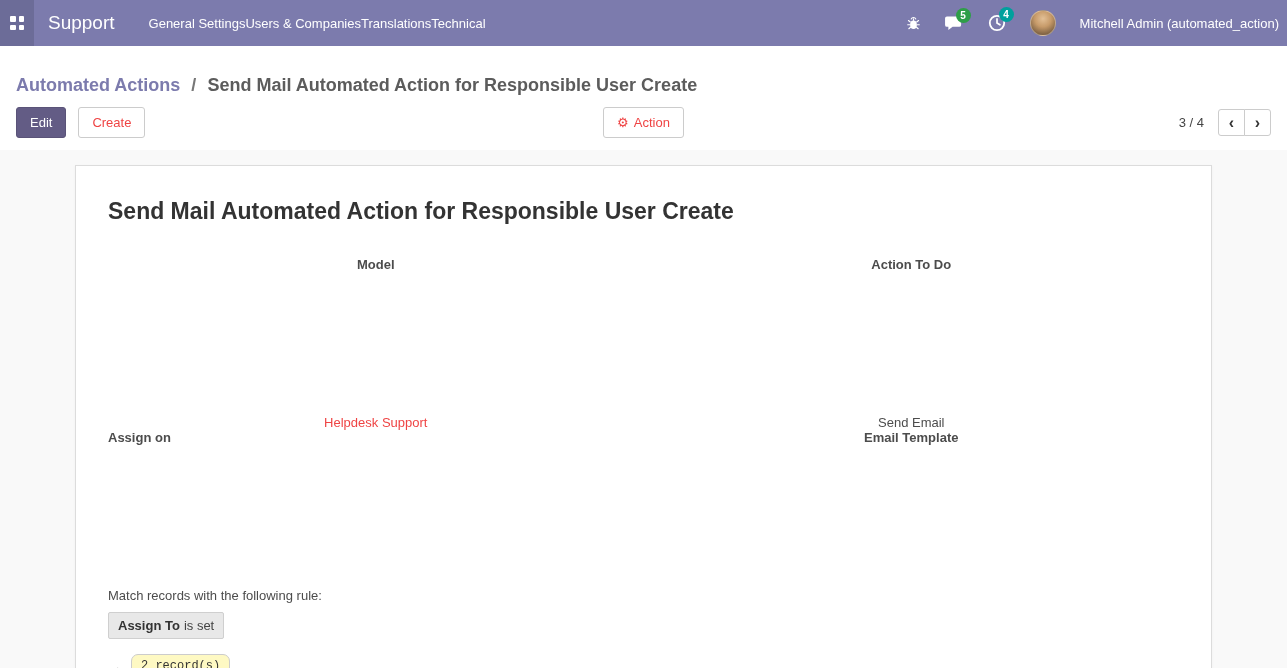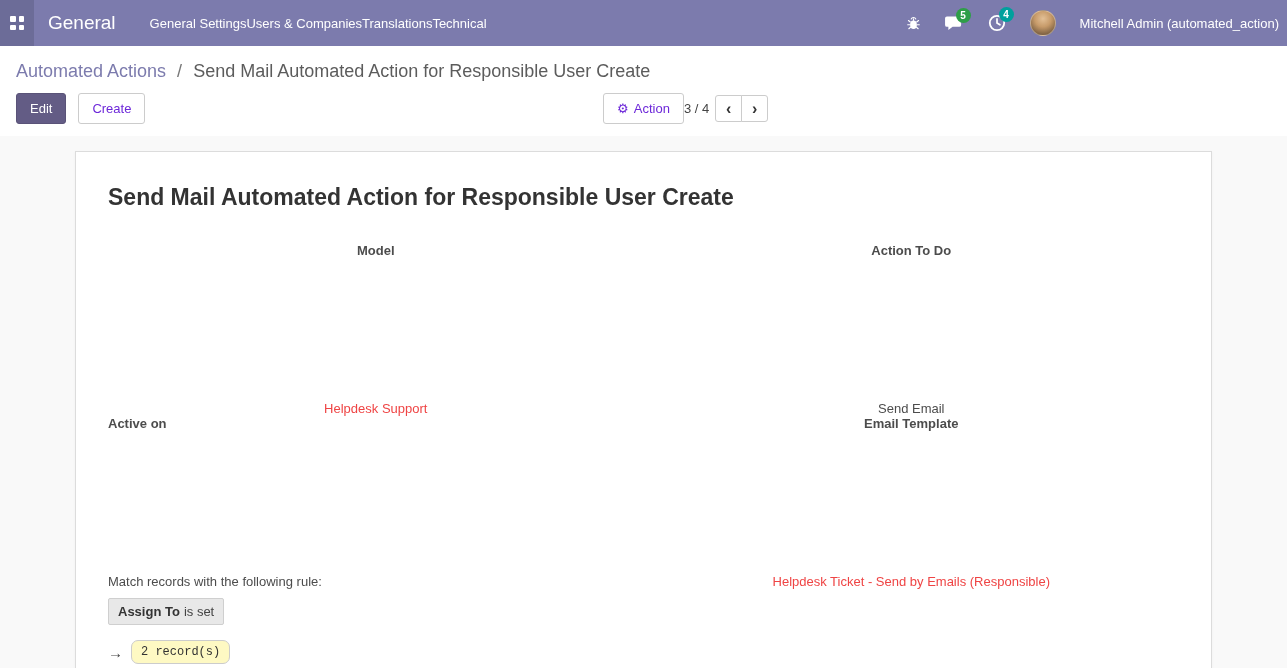--- a/index.html
+++ b/index.html
@@ -32,32 +32,32 @@
   }
   .badge.teal { background: #00a09d; }
   .user { display: flex; align-items: center; gap: 24px; font-size: 13px; cursor: pointer; }
   .avatar {
     width: 26px; height: 26px; border-radius: 50%;
     background: radial-gradient(circle at 50% 32%, #e3c096 0%, #c79b6a 40%, #8a6b49 72%, #5a4632 100%);
     border: 1px solid rgba(255,255,255,0.35);
   }
 
   
-  .breadcrumb-bar { padding: 15px 16px 7px; font-size: 18px; background: #fff; flex: 0 0 auto; }
+  .breadcrumb-bar { padding: 29px 16px 7px; font-size: 18px; background: #fff; flex: 0 0 auto; font-weight: bold; }
   .breadcrumb-bar a { color: #7c7bad; text-decoration: none; cursor: pointer; }
   .breadcrumb-bar .sep { color: #777; margin: 0 6px; }
   .breadcrumb-bar .current { color: #5c5c5c; }
 
   
   .control-panel { display: flex; align-items: center; padding: 4px 16px 12px; background: #fff; flex: 0 0 auto; }
   .cp-left { flex: 1; display: flex; gap: 12px; }
-  .cp-right { flex: 1; display: flex; align-items: center; justify-content: flex-start; gap: 6px; }
+  .cp-right { flex: 1; display: flex; align-items: center; justify-content: flex-end; gap: 14px; }
   .btn {
     font-family: inherit; font-size: 13px; padding: 6px 13px; border-radius: 3px;
-    border: 1px solid #ccc; background: #fff; color: #6d28d9; cursor: pointer; line-height: 17px;
+    border: 1px solid #ccc; background: #fff; color: #ef4444; cursor: pointer; line-height: 17px;
   }
   .btn.primary { background: #635c85; border-color: #5a5378; color: #fff; }
   .gear { margin-right: 5px; font-size: 13px; }
   .pager-value { font-size: 13px; color: #444; }
   .pager-buttons { display: inline-flex; }
   .pager-buttons button {
     width: 27px; height: 27px; background: #fff; border: 1px solid #ccc;
     font-family: inherit; font-size: 16px; font-weight: bold; color: #333;
     cursor: pointer; padding: 0; line-height: 1;
   }
@@ -110,21 +110,21 @@
 
 <div class="navbar">
   <div class="apps-btn">
     <span class="grid-icon">
         <i></i>
         <i></i>
         <i></i>
         <i></i>
       </span>
   </div>
-  <div class="app-name">General</div>
+  <div class="app-name">Support</div>
   <nav class="menus">
     <span>General Settings</span>
     <span>Users &amp; Companies</span>
     <span>Translations</span>
     <span>Technical</span>
   </nav>
   <div class="nav-right">
     <span class="nav-icon">
       <svg width="15" height="15" viewBox="0 0 16 16">
         <ellipse cx="8" cy="9.3" rx="3.6" ry="4.6" fill="#fff"></ellipse>
@@ -182,40 +182,39 @@
     <h1 class="sheet-title">Send Mail Automated Action for Responsible User Create</h1>
 
     <div class="form-grid">
 
       <div class="col">
         <div class="field-row">
           <span class="field-label">Model</span>
           <a class="link">Helpdesk Support</a>
         </div>
         <div class="field-row top">
-          <span class="field-label">Active on</span>
+          <span class="field-label">Assign on</span>
           <div>
             <div>Match records with the following rule:</div>
             <div class="rule-chip"><b>Assign To</b><span>is set</span></div>
             <div class="records-row">
               <span class="arrow-icon">→</span>
               <button class="records-btn">2 record(s)</button>
             </div>
           </div>
         </div>
       </div>
 
       <div class="col">
         <div class="field-row">
           <span class="field-label">Action To Do</span>
           <span>Send Email</span>
         </div>
         <div class="field-row">
           <span class="field-label">Email Template</span>
-          <a class="link">Helpdesk Ticket - Send by Emails (Responsible)</a>
         </div>
       </div>
     </div>
 
     <div class="sheet-divider"></div>
   </div>
 
   <div class="stripes"></div>
 </div>
 

